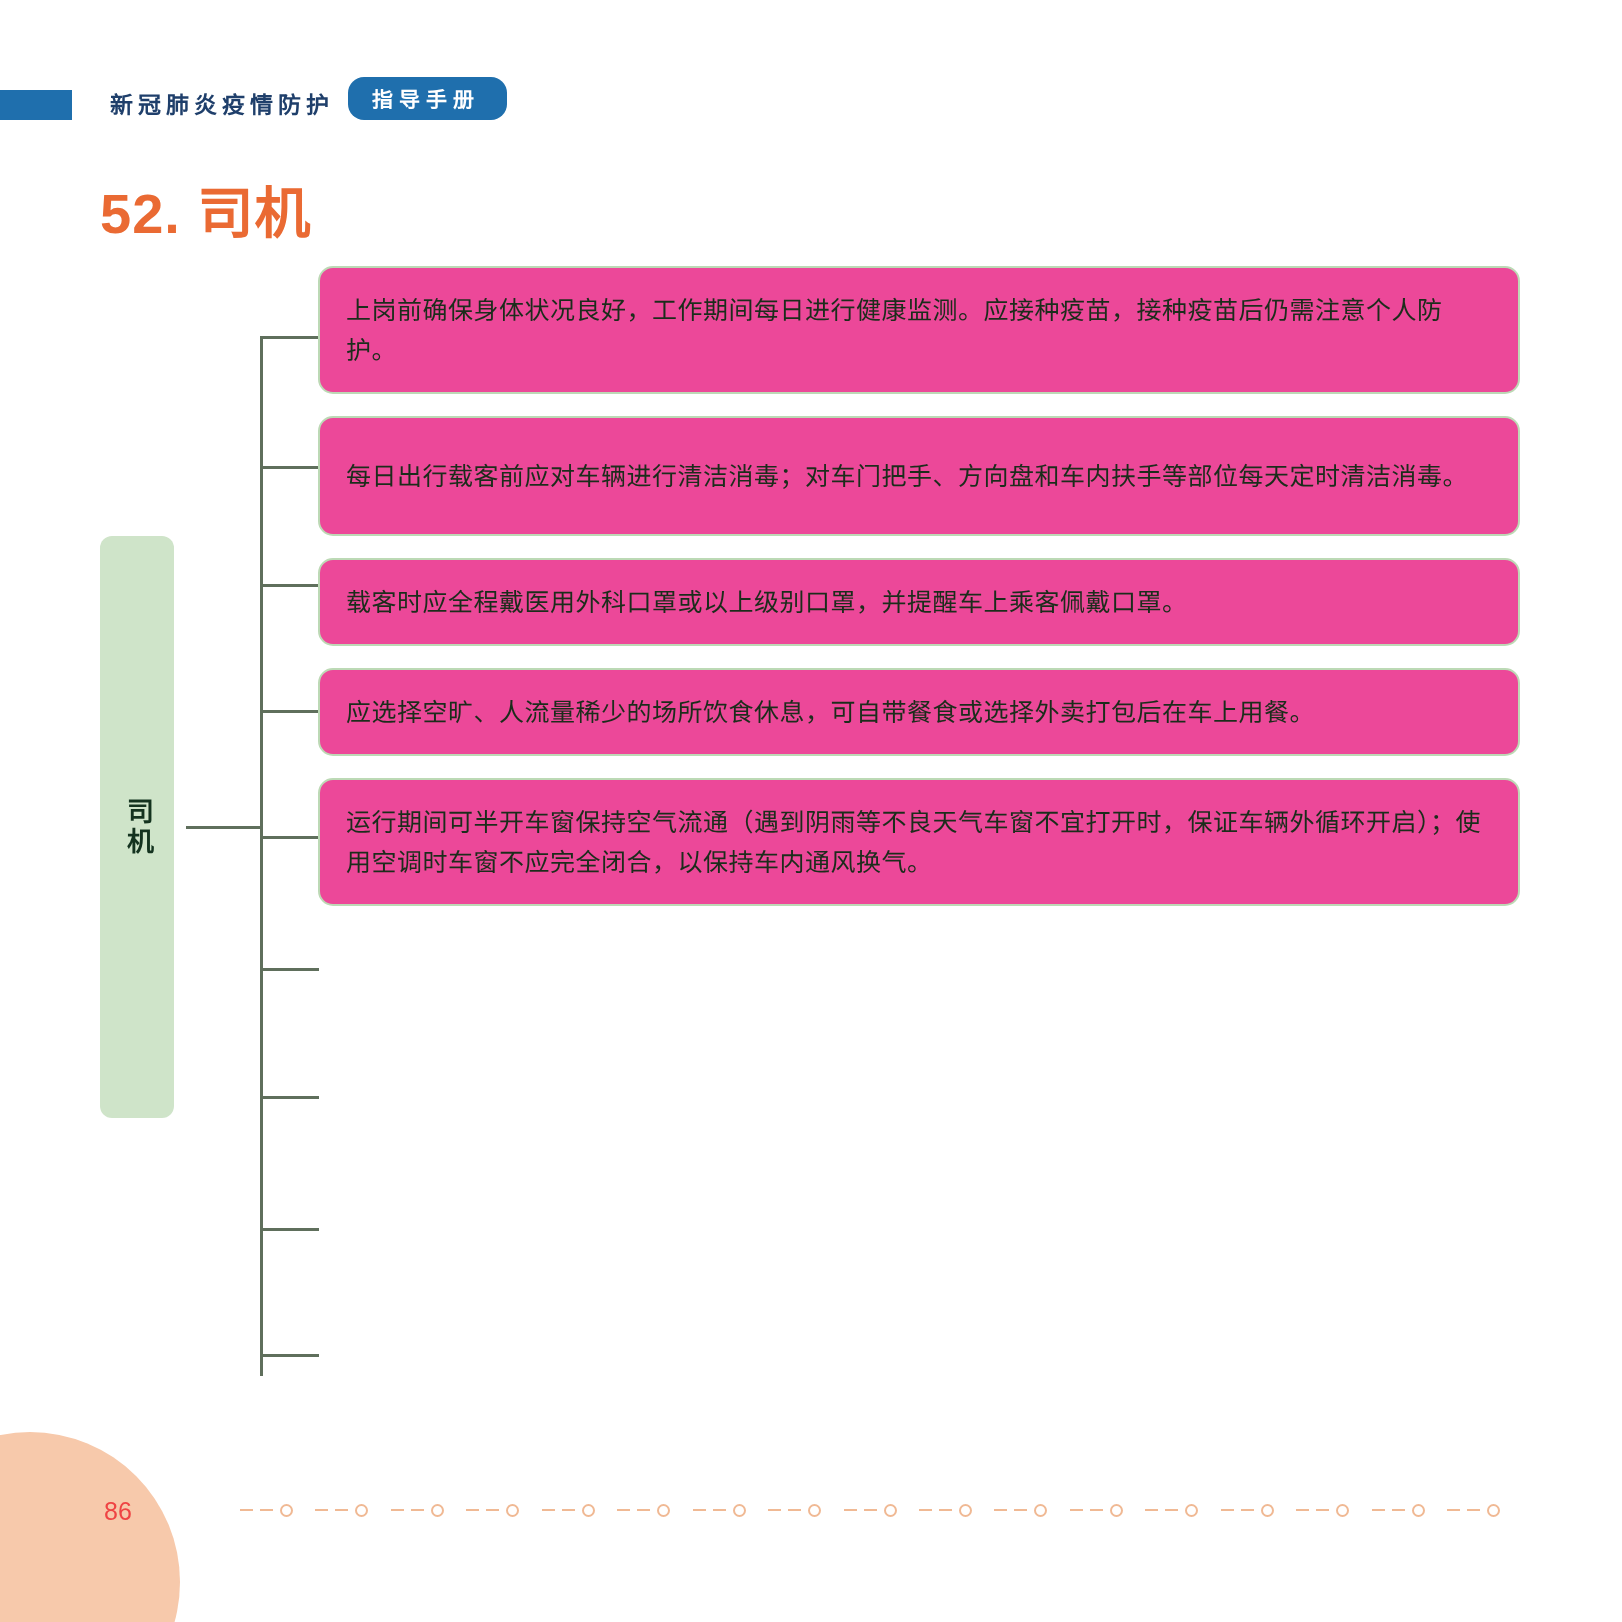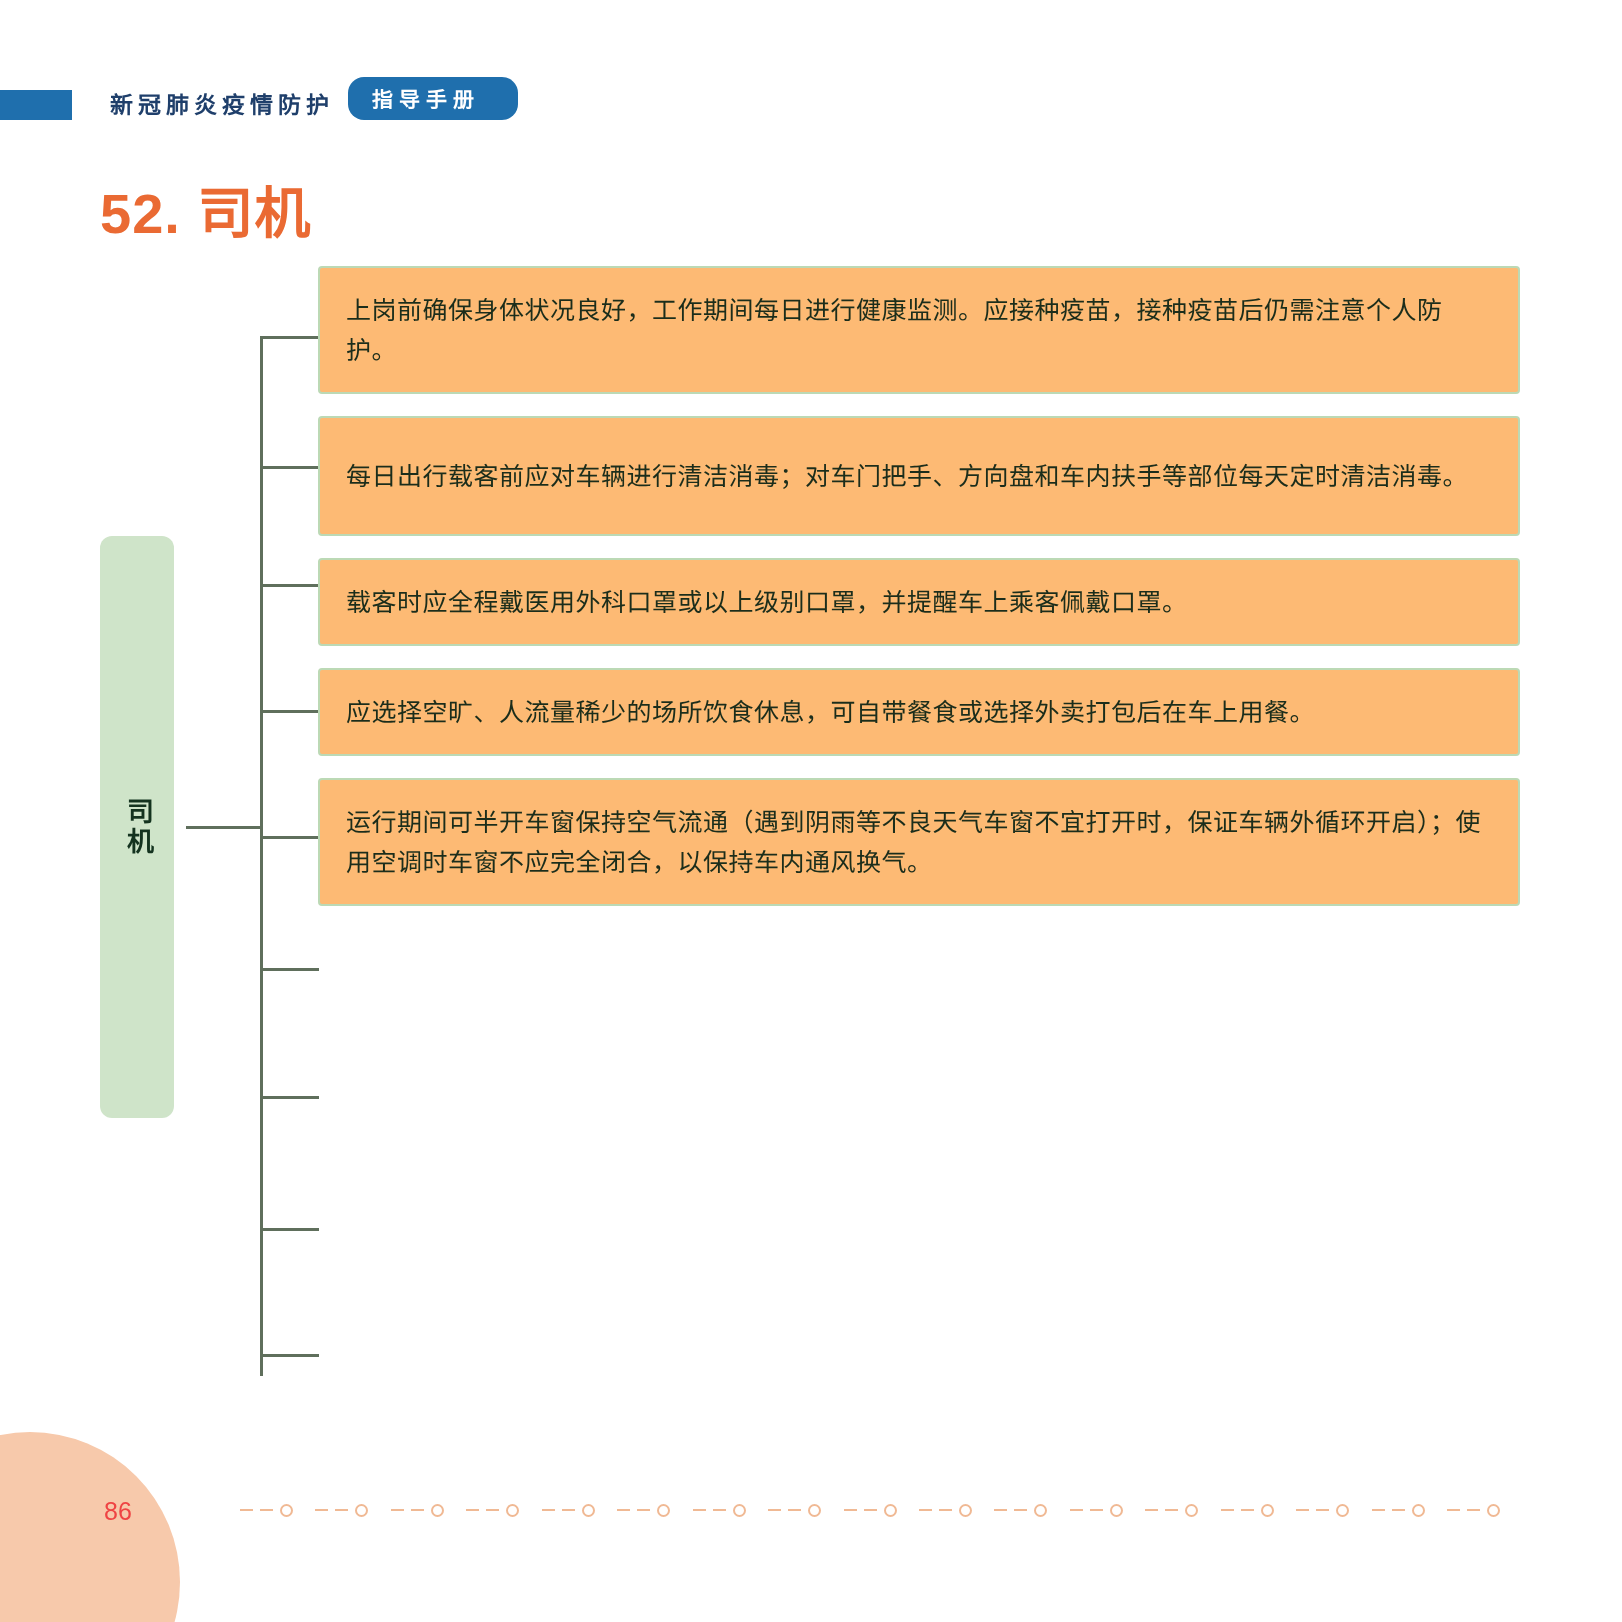--- a/index.html
+++ b/index.html
@@ -39,21 +39,21 @@
     margin-left: 38px;
     white-space: nowrap;
   }
   .header-pill {
     margin-left: 14px;
     background: #1f6fad;
     color: #ffffff;
     font-size: 21px;
     font-weight: bold;
     letter-spacing: 6px;
-    padding: 6px 38px 7px 24px;
+    padding: 6px 27px 7px 24px;
     border-radius: 16px;
     white-space: nowrap;
   }
 
   
   .page-title {
     position: absolute;
     top: 168px;
     left: 100px;
     font-size: 56px;
@@ -118,23 +118,23 @@
   }
 
   .cards {
     position: absolute;
     left: 218px;
     top: 0;
     width: 1202px;
   }
   .card {
     box-sizing: border-box;
-    background: #fdba74;
+    background: #ec4899;
     border: 2px solid #bcd9b5;
-    border-radius: 4px;
+    border-radius: 15px;
     color: #1b2d1b;
     font-size: 25px;
     line-height: 1.6;
     padding: 22px 26px;
     margin-bottom: 22px;
     display: flex;
     align-items: center;
     letter-spacing: 0.5px;
   }
   .card.one-line { min-height: 86px; }

